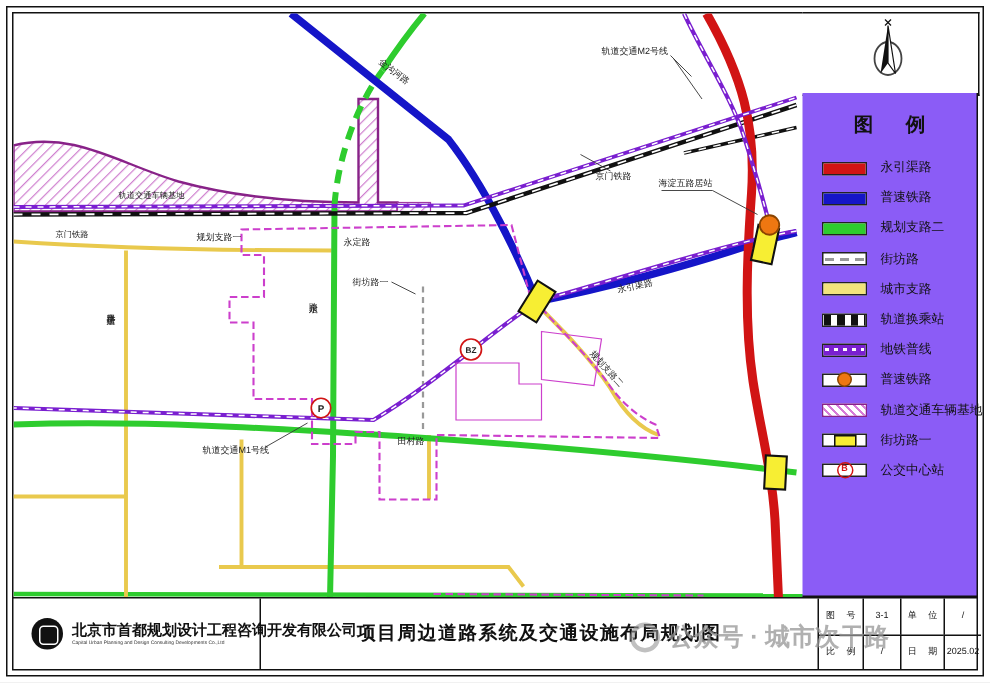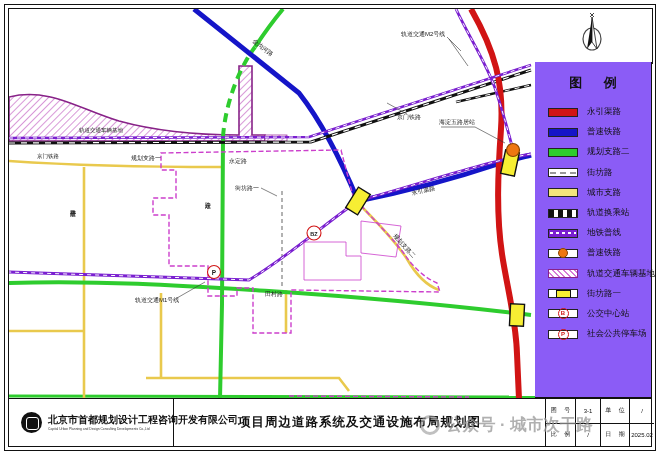--- a/index.html
+++ b/index.html
@@ -262,28 +262,20 @@
           <span class="lbl">街坊路一</span>
           </div>
         <div class="lrow">
           <span class="sw">
               <span class="center-cell">
                 <span class="circ-r">B</span>
               </span>
             </span>
           <span class="lbl">公交中心站</span>
           </div>
-        <div class="lrow">
-          <span class="sw">
-              <span class="center-cell">
-                <span class="circ-r">P</span>
-              </span>
-            </span>
-          <span class="lbl">社会公共停车场</span>
-          </div>
       </div>
     </div>
   </div>
 
   <div class="title-bar">
     <div class="tb-left">
       <span class="logo"></span>
       <span class="co-names">
         <span class="co-cn">北京市首都规划设计工程咨询开发有限公司</span>
         <span class="co-en">Capital Urban Planning and Design Consulting Developments Co.,Ltd</span>

